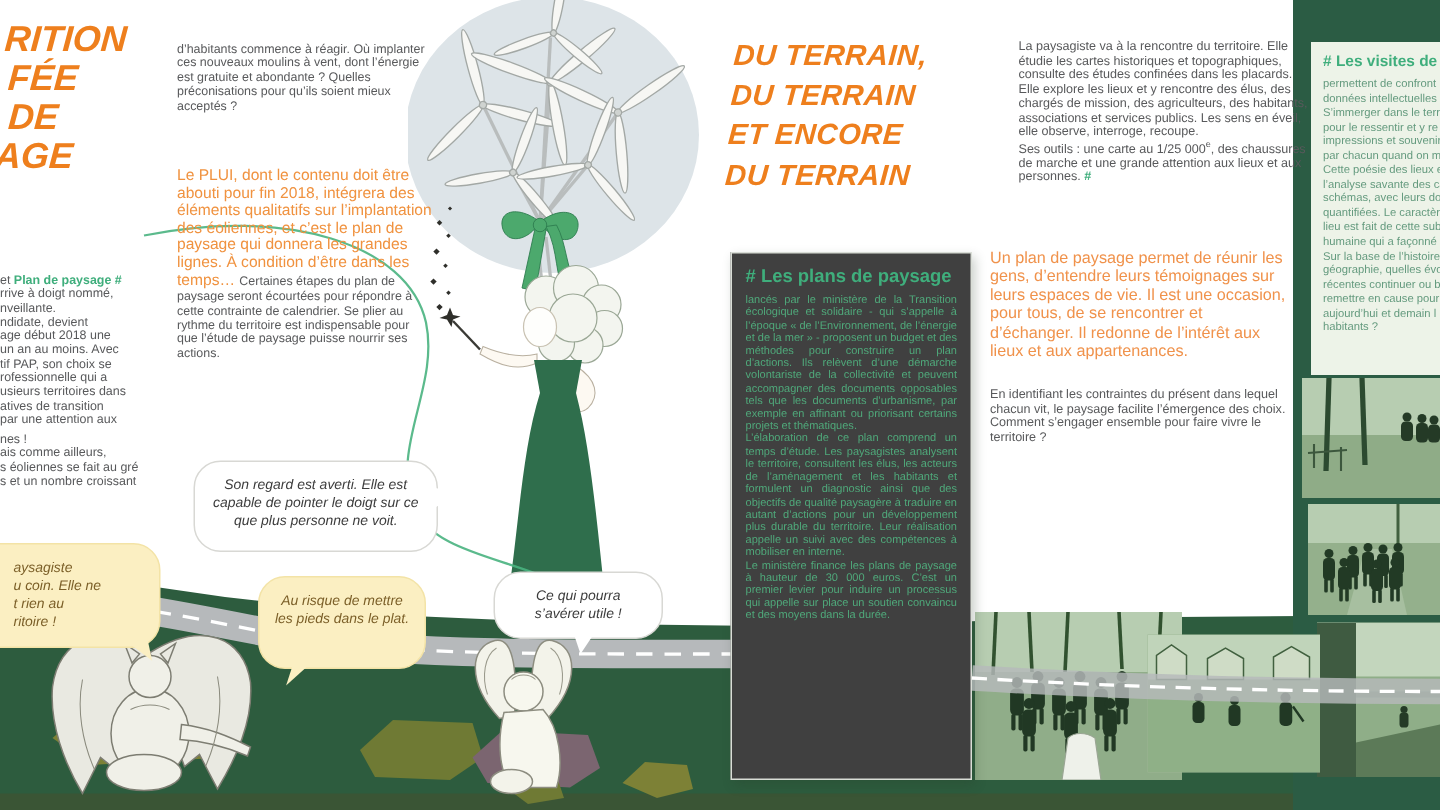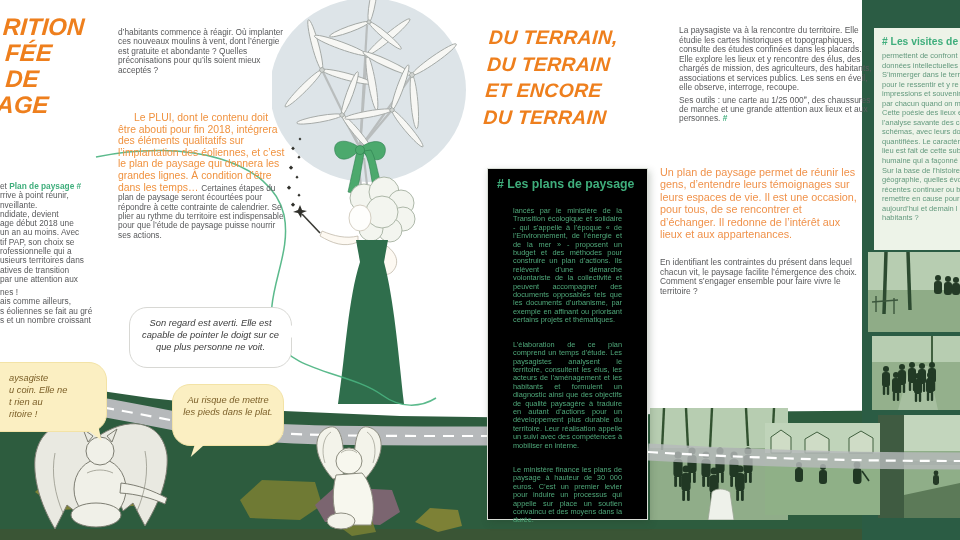--- a/index.html
+++ b/index.html
@@ -15,32 +15,32 @@
   .terrain-title{left:490px;top:24px;font-size:19.5px;line-height:26.5px;z-index:5;letter-spacing:.3px;}
 
   
   .gray{color:#58595b;}
   .green{color:#3fae7c;}
   .orange-lead{color:#f0923f;}
   .col1-body{left:0;top:140px;width:112px;font-size:8.3px;line-height:9.3px;z-index:5;color:#58595b;margin-top:42px;}
   .col1-body2{left:0;top:288px;width:118px;font-size:8.3px;line-height:9.3px;z-index:5;color:#58595b;}
   .col2{left:118px;top:28px;width:168px;font-size:8.3px;line-height:9.4px;color:#58595b;z-index:5;}
   .col2-lead{left:118px;top:112px;width:170px;font-size:8.3px;line-height:9.4px;color:#58595b;z-index:5;}
-  .col2-lead .orange-lead{font-size:10.4px;line-height:11.6px;margin-left:16px;}
+  .col2-lead .orange-lead{font-size:10.4px;line-height:11.6px;}
   .col4{left:660px;top:26px;width:198px;font-size:8.4px;line-height:9.5px;color:#58595b;z-index:5;margin-left:19px;}
   .col4-lead{left:660px;top:166px;width:200px;font-size:10.8px;line-height:12.4px;color:#f0924b;z-index:5;}
   .col4-p3{left:660px;top:258px;width:198px;font-size:8.4px;line-height:9.5px;color:#58595b;z-index:5;}
   .hash{color:#3fae7c;font-weight:bold;}
 
   
-  .plans-box{left:487px;top:168px;width:161px;height:352px;background:#000000;
+  .plans-box{left:487px;top:168px;width:161px;height:352px;background:#404040;
     border:1px solid #d9ddd6;box-shadow:2px 3px 7px rgba(40,60,40,.25);z-index:6;
     padding:8px 9px;box-sizing:border-box;}
   .plans-box h3{margin:0 0 5px 0;font-size:12.3px;color:#3fae7c;}
-  .plans-box p{margin:16px;font-size:7.35px;line-height:8.4px;color:#4fa87a;text-align:justify;}
+  .plans-box p{margin:0;font-size:7.35px;line-height:8.4px;color:#4fa87a;text-align:justify;}
 
   
   .sidebar{left:862px;top:0;width:98px;height:540px;background:#2b5c44;z-index:4;}
   .visites-panel{position:absolute;left:12px;top:28px;width:110px;height:222px;background:#edf3e8;
     padding:8px 0 0 8px;box-sizing:border-box;overflow:hidden;}
   .visites-panel h3{margin:0 0 4px 0;font-size:10.3px;color:#3fae7c;white-space:nowrap;}
   .visites-panel .vline{font-size:7.5px;line-height:9.55px;color:#649a7e;white-space:nowrap;}
 
   
   .photo{position:absolute;overflow:hidden;background:#9db896;}
@@ -213,21 +213,21 @@
 
   <div class="abs comic col1-title">
     <div style="padding-left:6px">RITION</div>
     <div style="padding-left:10px">FÉE</div>
     <div style="padding-left:12px">DE</div>
     <div style="padding-left:5px">AGE</div>
   </div>
 
   <div class="abs col1-body">
     <div><span class="gray">et </span><span class="green" style="font-weight:bold">Plan de paysage #</span></div>
-    <div>rrive à point réunir,</div>
+    <div>rrive à doigt nommé,</div>
     <div>nveillante.</div>
     <div>ndidate, devient</div>
     <div>age début 2018 une</div>
     <div>un an au moins. Avec</div>
     <div>tif PAP, son choix se</div>
     <div>rofessionnelle qui a</div>
     <div>usieurs territoires dans</div>
     <div>atives de transition</div>
     <div>par une attention aux</div>
   </div>
@@ -419,14 +419,18 @@
     <div class="tail"></div>
   </div>
   <div class="bubble white b-white1">
     <span>Son regard est averti. Elle est capable de pointer le doigt sur ce que plus personne ne voit.</span>
     <div class="tail"></div>
   </div>
   <div class="bubble yellow b-yellowB">
     <span>Au risque de mettre les pieds dans le plat.</span>
     <div class="tail"></div>
   </div>
+  <div class="bubble white b-white2">
+    <span>Ce qui pourra s’avérer utile !</span>
+    <div class="tail"></div>
+  </div>
 
 </div>
 
 </body></html>

